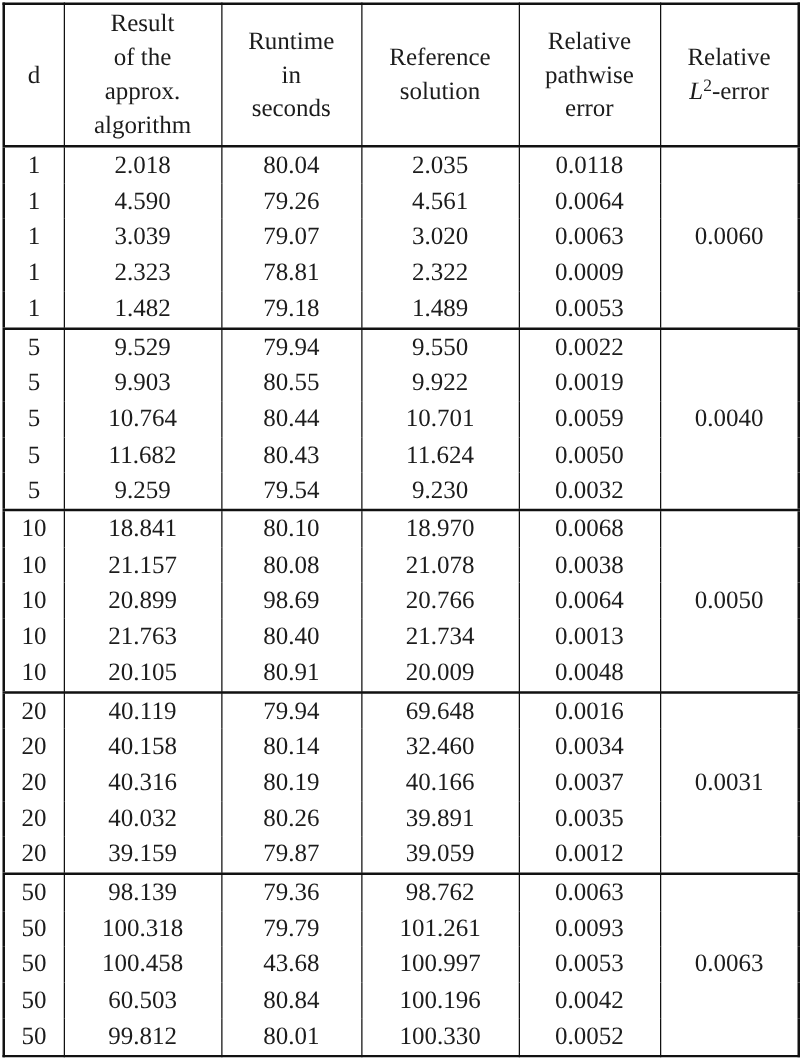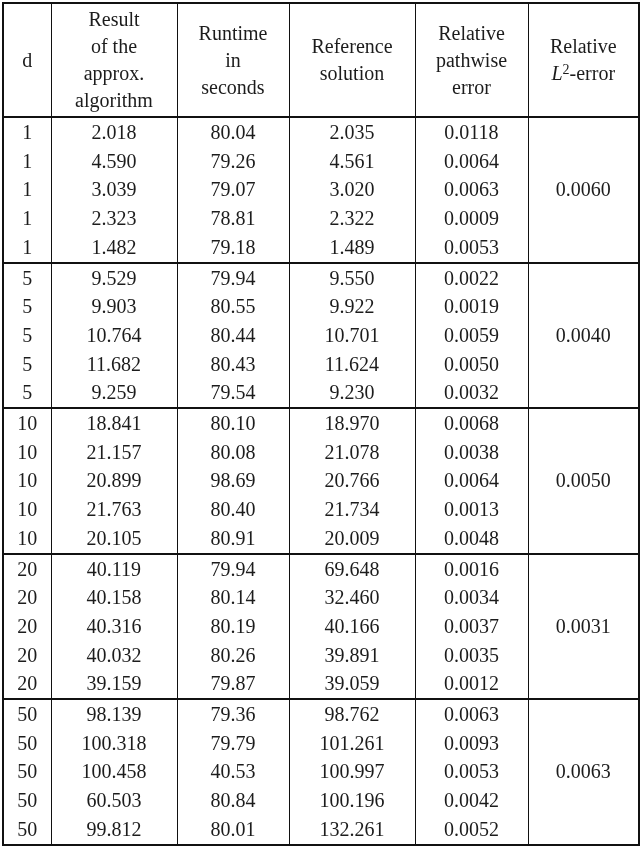--- a/index.html
+++ b/index.html
@@ -260,33 +260,33 @@
         <tr>
           <td>50</td>
           <td>100.318</td>
           <td>79.79</td>
           <td>101.261</td>
           <td>0.0093</td>
         </tr>
         <tr>
           <td>50</td>
           <td>100.458</td>
-          <td>40.53</td>
+          <td>43.68</td>
           <td>100.997</td>
           <td>0.0053</td>
         </tr>
         <tr>
           <td>50</td>
           <td>60.503</td>
           <td>80.84</td>
           <td>100.196</td>
           <td>0.0042</td>
         </tr>
         <tr>
           <td>50</td>
           <td>99.812</td>
           <td>80.01</td>
-          <td>132.261</td>
+          <td>100.330</td>
           <td>0.0052</td>
         </tr>
       </tbody>
     </table>
 </div>
 
 </body></html>

